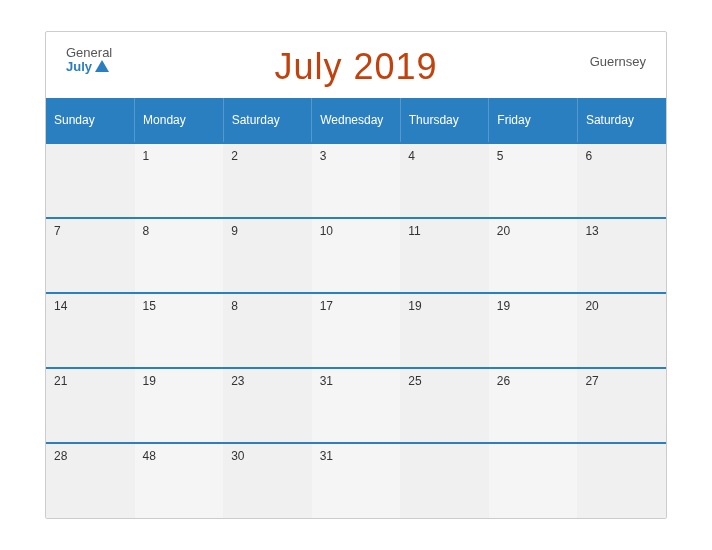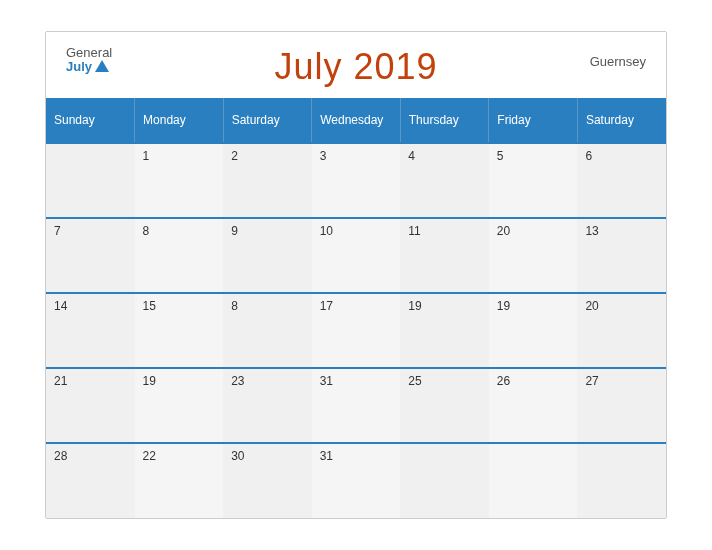--- a/index.html
+++ b/index.html
@@ -173,21 +173,21 @@
           <td><span class="day-num">21</span></td>
           <td><span class="day-num">19</span></td>
           <td><span class="day-num">23</span></td>
           <td><span class="day-num">31</span></td>
           <td><span class="day-num">25</span></td>
           <td><span class="day-num">26</span></td>
           <td><span class="day-num">27</span></td>
         </tr>
         <tr>
           <td><span class="day-num">28</span></td>
-          <td><span class="day-num">22</span></td>
+          <td><span class="day-num">48</span></td>
           <td><span class="day-num">30</span></td>
           <td><span class="day-num">31</span></td>
           <td></td>
           <td></td>
           <td></td>
         </tr>
       </tbody>
   </table>
 </div>
 

